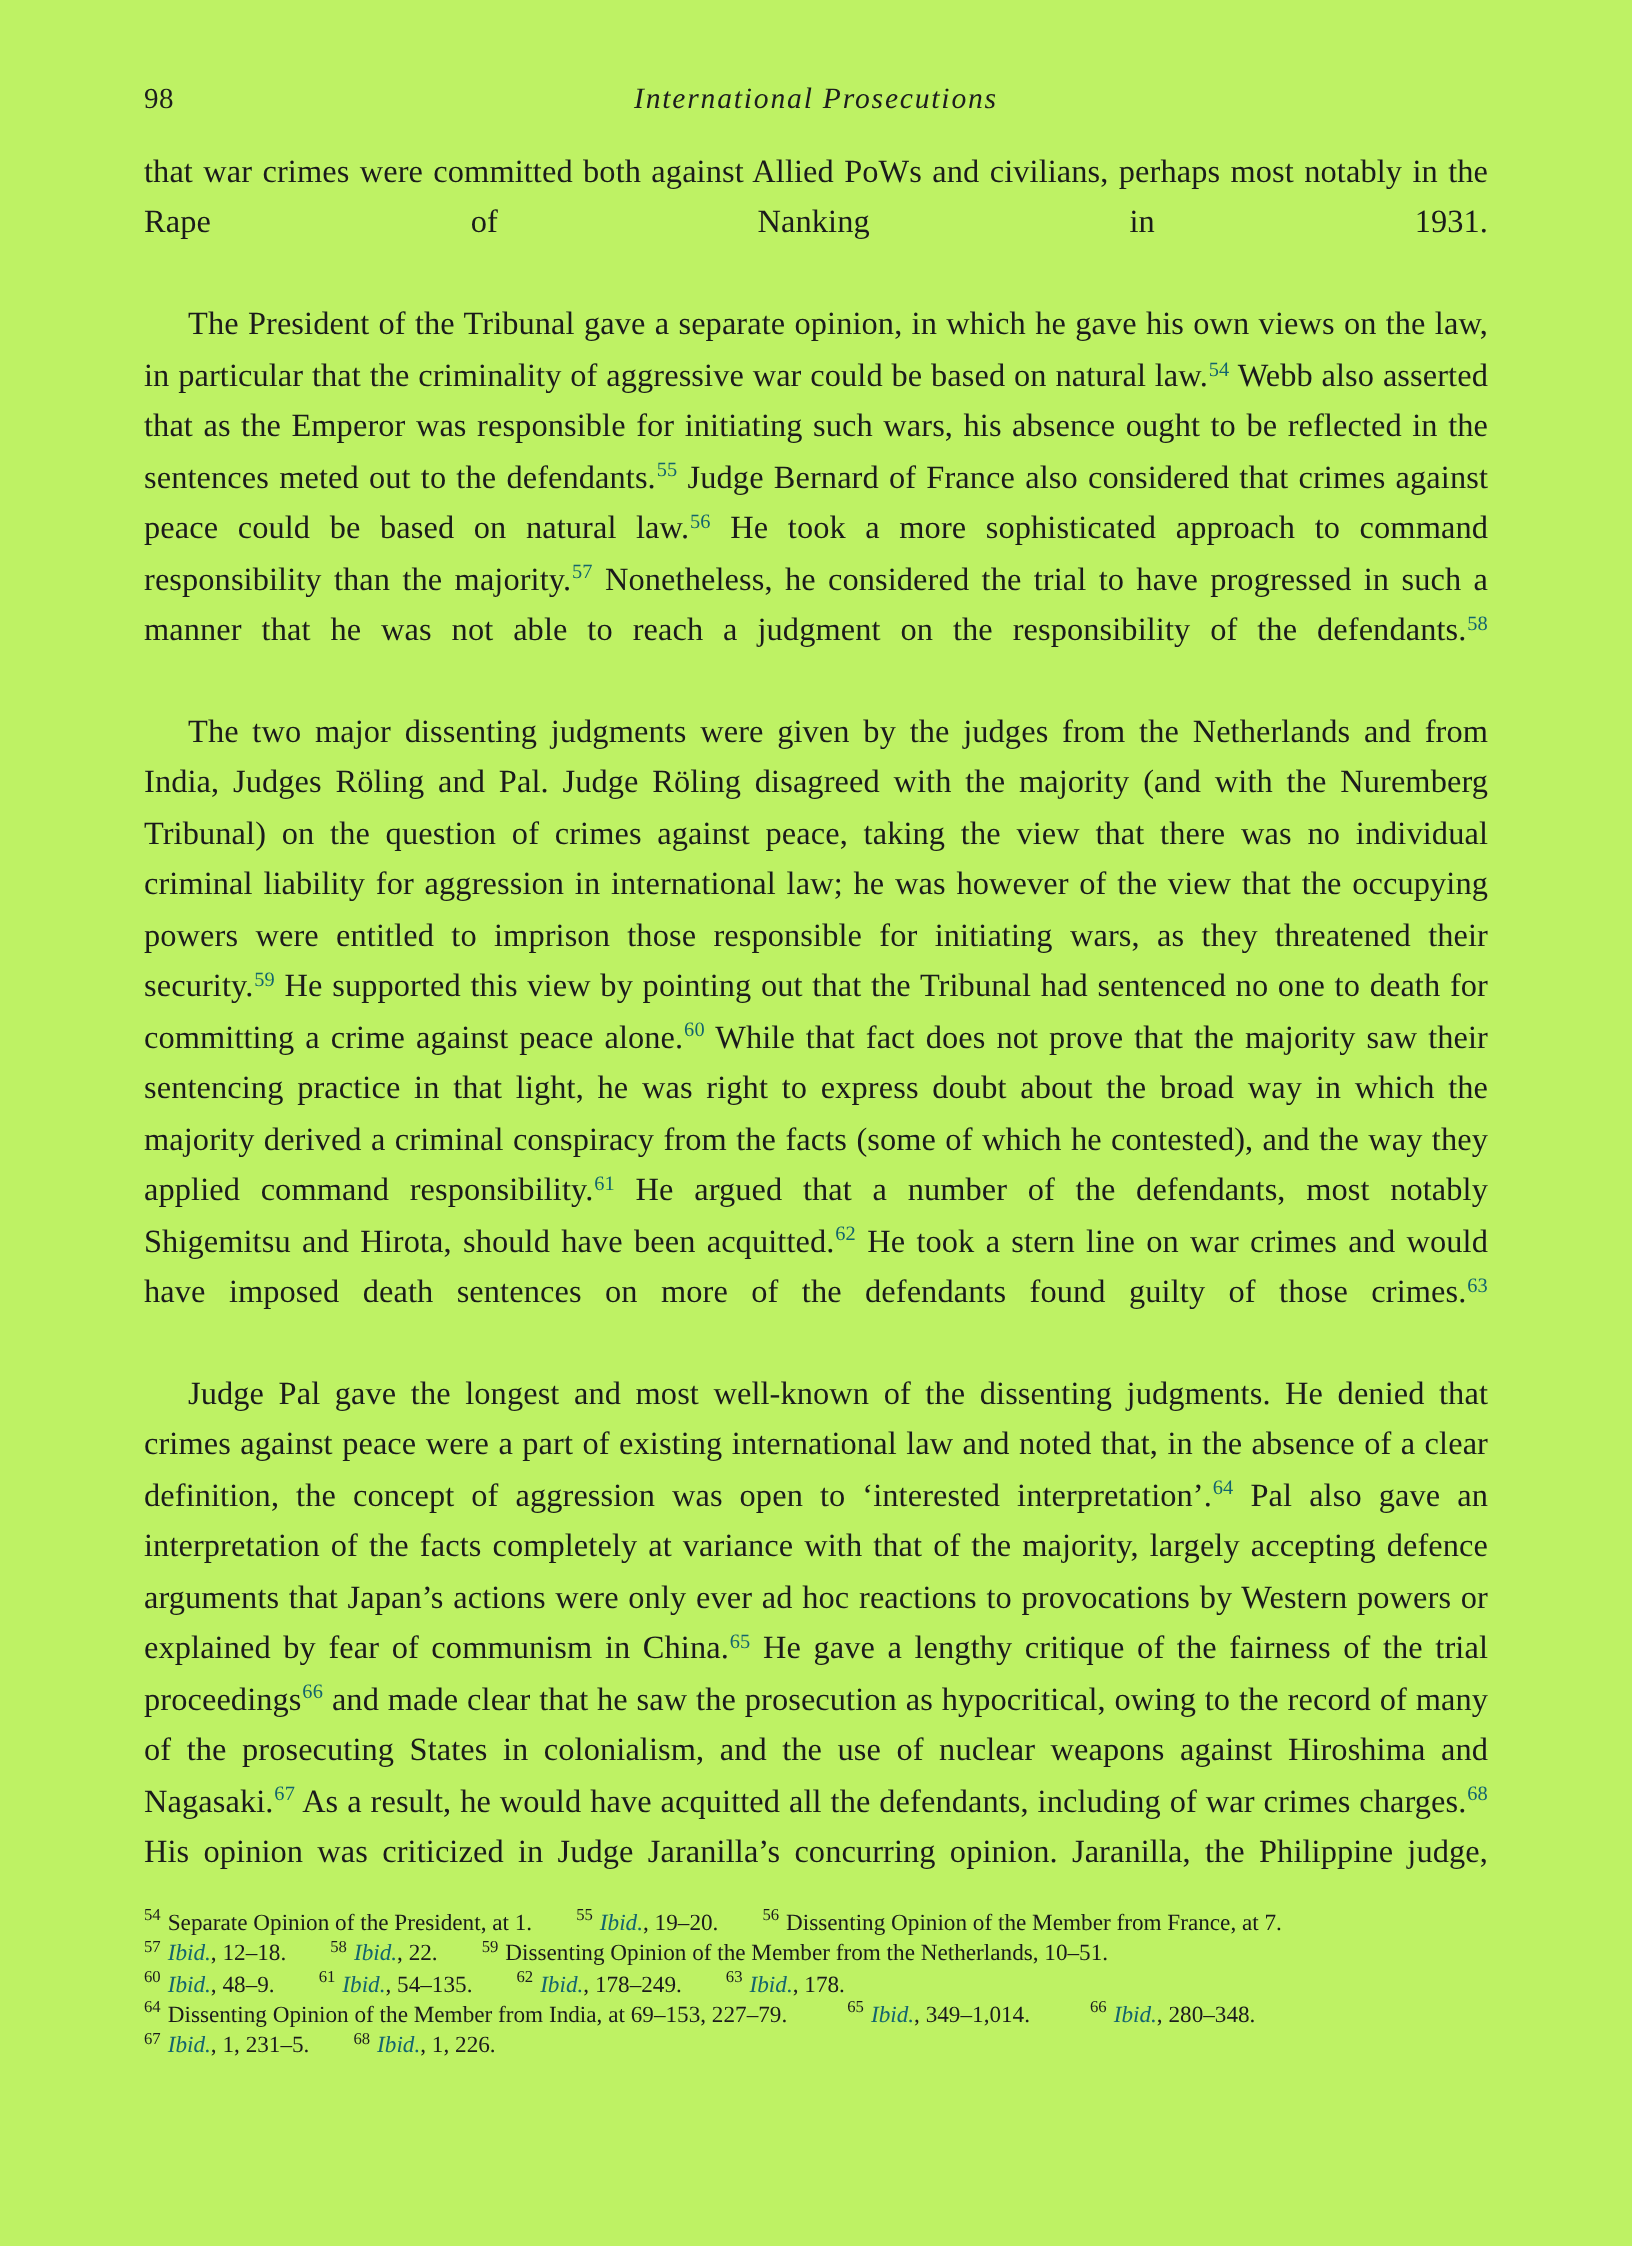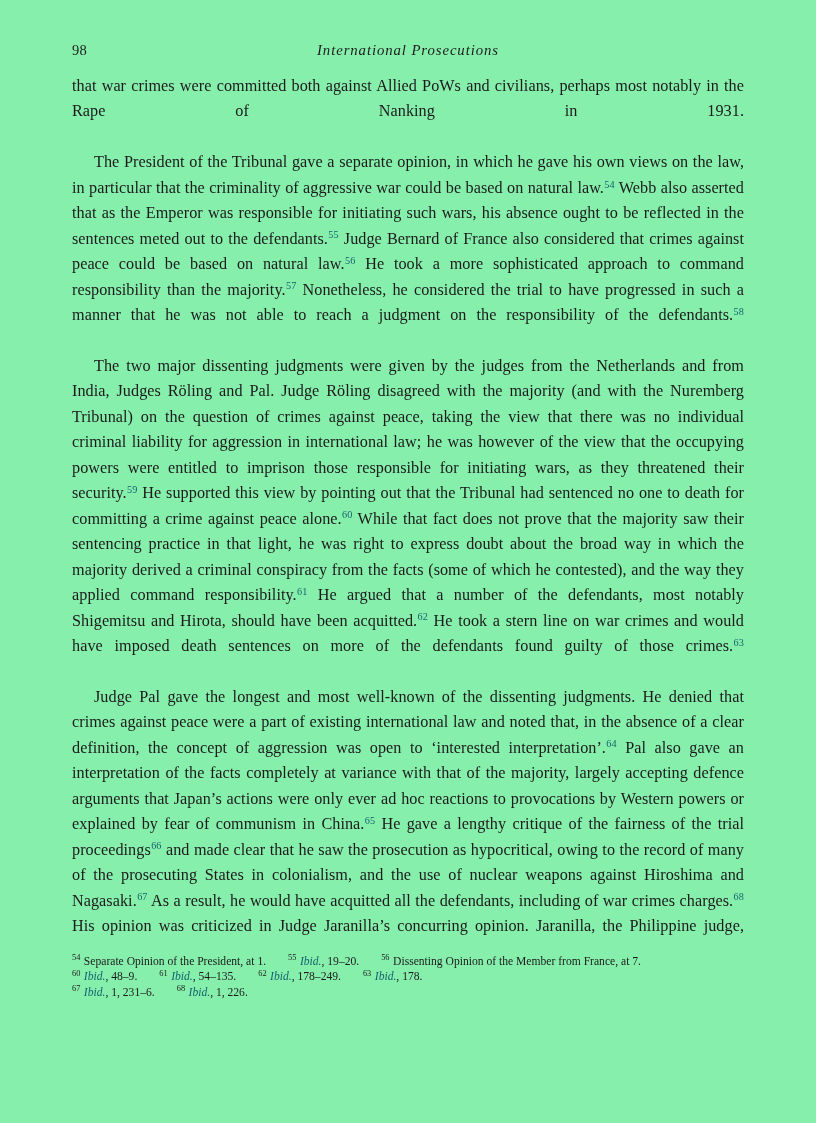--- a/index.html
+++ b/index.html
@@ -14,21 +14,21 @@
     font-family: "Liberation Serif", "DejaVu Serif", serif;
     color: #191919;
     overflow: hidden;
   }
 
   .page {
     position: absolute;
     left: 0; top: 0;
     width: 816px;
     height: 1123px;
-    background: #86efac;
+    background: #bef264;
   }
 
   
   .running-head {
     position: absolute;
     left: 72px;
     top: 40px;
     width: 672px;
     height: 20px;
   }
@@ -140,17 +140,19 @@
 
   <div class="body-col">
       <p class="para">that war crimes were committed both against Allied PoWs and civilians, perhaps most notably in the Rape of Nanking in 1931.</p>
       <p class="para indent">The President of the Tribunal gave a separate opinion, in which he gave his own views on the law, in particular that the criminality of aggressive war could be based on natural law.<sup class="fn">54</sup> Webb also asserted that as the Emperor was responsible for initiating such wars, his absence ought to be reflected in the sentences meted out to the defendants.<sup class="fn">55</sup> Judge Bernard of France also considered that crimes against peace could be based on natural law.<sup class="fn">56</sup> He took a more sophisticated approach to command responsibility than the majority.<sup class="fn">57</sup> Nonetheless, he considered the trial to have progressed in such a manner that he was not able to reach a judgment on the responsibility of the defendants.<sup class="fn">58</sup></p>
       <p class="para indent">The two major dissenting judgments were given by the judges from the Netherlands and from India, Judges Röling and Pal. Judge Röling disagreed with the majority (and with the Nuremberg Tribunal) on the question of crimes against peace, taking the view that there was no individual criminal liability for aggression in international law; he was however of the view that the occupying powers were entitled to imprison those responsible for initiating wars, as they threatened their security.<sup class="fn">59</sup> He supported this view by pointing out that the Tribunal had sentenced no one to death for committing a crime against peace alone.<sup class="fn">60</sup> While that fact does not prove that the majority saw their sentencing practice in that light, he was right to express doubt about the broad way in which the majority derived a criminal conspiracy from the facts (some of which he contested), and the way they applied command responsibility.<sup class="fn">61</sup> He argued that a number of the defendants, most notably Shigemitsu and Hirota, should have been acquitted.<sup class="fn">62</sup> He took a stern line on war crimes and would have imposed death sentences on more of the defendants found guilty of those crimes.<sup class="fn">63</sup></p>
       <p class="para indent">Judge Pal gave the longest and most well-known of the dissenting judgments. He denied that crimes against peace were a part of existing international law and noted that, in the absence of a clear definition, the concept of aggression was open to ‘interested interpretation’.<sup class="fn">64</sup> Pal also gave an interpretation of the facts completely at variance with that of the majority, largely accepting defence arguments that Japan’s actions were only ever ad hoc reactions to provocations by Western powers or explained by fear of communism in China.<sup class="fn">65</sup> He gave a lengthy critique of the fairness of the trial proceedings<sup class="fn">66</sup> and made clear that he saw the prosecution as hypocritical, owing to the record of many of the prosecuting States in colonialism, and the use of nuclear weapons against Hiroshima and Nagasaki.<sup class="fn">67</sup> As a result, he would have acquitted all the defendants, including of war crimes charges.<sup class="fn">68</sup> His opinion was criticized in Judge Jaranilla’s concurring opinion. Jaranilla, the Philippine judge,</p>
     </div>
 
   <div class="footnotes">
       <div class="fn-line"><sup class="fn-mark">54</sup><span>Separate Opinion of the President, at 1.</span><span class="fn-gap wide"></span><sup class="fn-mark">55</sup><span class="ibid">Ibid.</span><span>, 19–20.</span><span class="fn-gap wide"></span><sup class="fn-mark">56</sup><span>Dissenting Opinion of the Member from France, at 7.</span></div>
+      <div class="fn-line"><sup class="fn-mark">57</sup><span class="ibid">Ibid.</span><span>, 12–18.</span><span class="fn-gap wide"></span><sup class="fn-mark">58</sup><span class="ibid">Ibid.</span><span>, 22.</span><span class="fn-gap wide"></span><sup class="fn-mark">59</sup><span>Dissenting Opinion of the Member from the Netherlands, 10–51.</span></div>
       <div class="fn-line"><sup class="fn-mark">60</sup><span class="ibid">Ibid.</span><span>, 48–9.</span><span class="fn-gap wide"></span><sup class="fn-mark">61</sup><span class="ibid">Ibid.</span><span>, 54–135.</span><span class="fn-gap wide"></span><sup class="fn-mark">62</sup><span class="ibid">Ibid.</span><span>, 178–249.</span><span class="fn-gap wide"></span><sup class="fn-mark">63</sup><span class="ibid">Ibid.</span><span>, 178.</span></div>
-      <div class="fn-line"><sup class="fn-mark">67</sup><span class="ibid">Ibid.</span><span>, 1, 231–6.</span><span class="fn-gap wide"></span><sup class="fn-mark">68</sup><span class="ibid">Ibid.</span><span>, 1, 226.</span></div>
+      <div class="fn-line"><sup class="fn-mark">64</sup><span>Dissenting Opinion of the Member from India, at 69–153, 227–79.</span><span class="fn-gap xwide"></span><sup class="fn-mark">65</sup><span class="ibid">Ibid.</span><span>, 349–1,014.</span><span class="fn-gap xwide"></span><sup class="fn-mark">66</sup><span class="ibid">Ibid.</span><span>, 280–348.</span></div>
+      <div class="fn-line"><sup class="fn-mark">67</sup><span class="ibid">Ibid.</span><span>, 1, 231–5.</span><span class="fn-gap wide"></span><sup class="fn-mark">68</sup><span class="ibid">Ibid.</span><span>, 1, 226.</span></div>
     </div>
 
 </div>
 
 </body></html>

